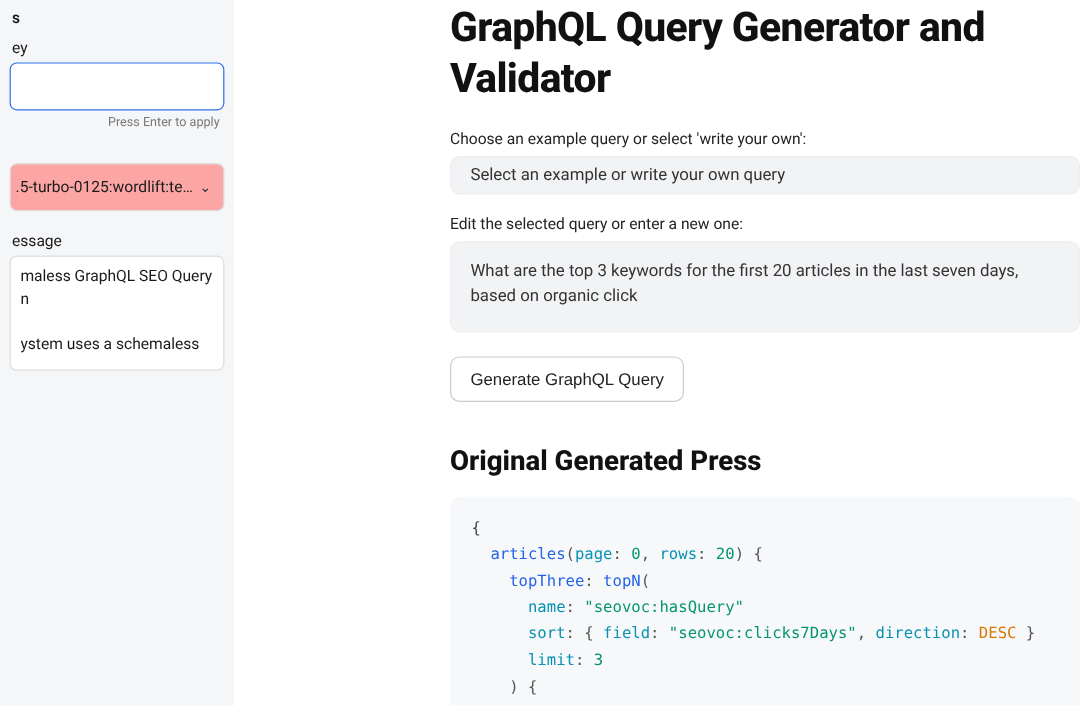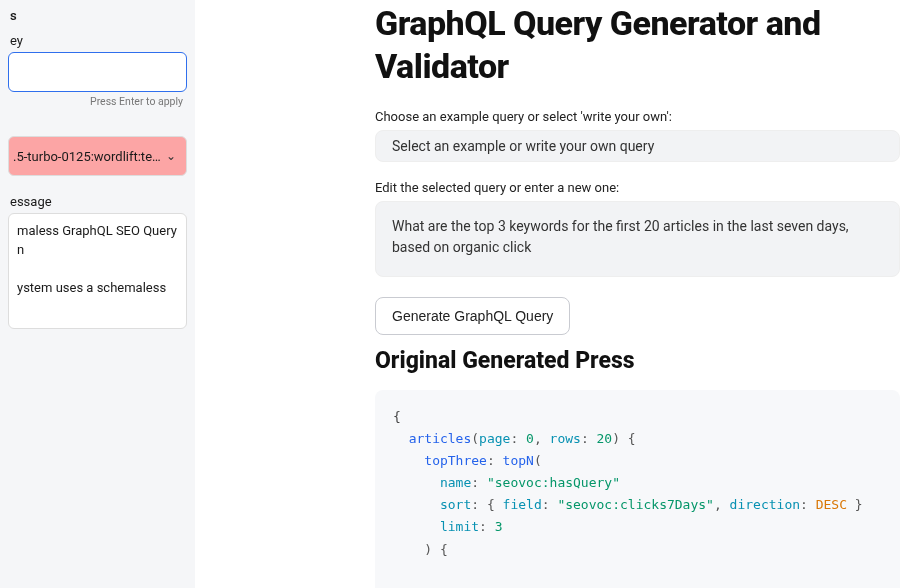--- a/index.html
+++ b/index.html
@@ -72,21 +72,21 @@
     position: absolute;
     right: 10px;
     top: 50%;
     transform: translateY(-50%);
     font-size: 12px;
     color: #333;
     pointer-events: none;
   }
   .sys-textarea {
     width: 100%;
-    height: 116px;
+    height: 96px;
     border: 1px solid #ddd;
     border-radius: 6px;
     background: #fff;
     padding: 8px;
     font-size: 13px;
     line-height: 1.45;
     resize: none;
     font-family: inherit;
     overflow: auto;
     color: #1a1a1a;
@@ -135,21 +135,21 @@
     margin-bottom: 16px;
   }
   .gen-btn {
     background: #fff;
     border: 1px solid #c9cbd1;
     border-radius: 8px;
     padding: 10px 16px;
     font-size: 14px;
     color: #222;
     cursor: pointer;
-    margin-bottom: 12px;
+    margin-bottom: 36px;
   }
   h2 {
     font-size: 23px;
     font-weight: 800;
     color: #111;
     margin-bottom: 16px;
   }
   .code-block {
     background: #f7f8fa;
     border-radius: 8px;

